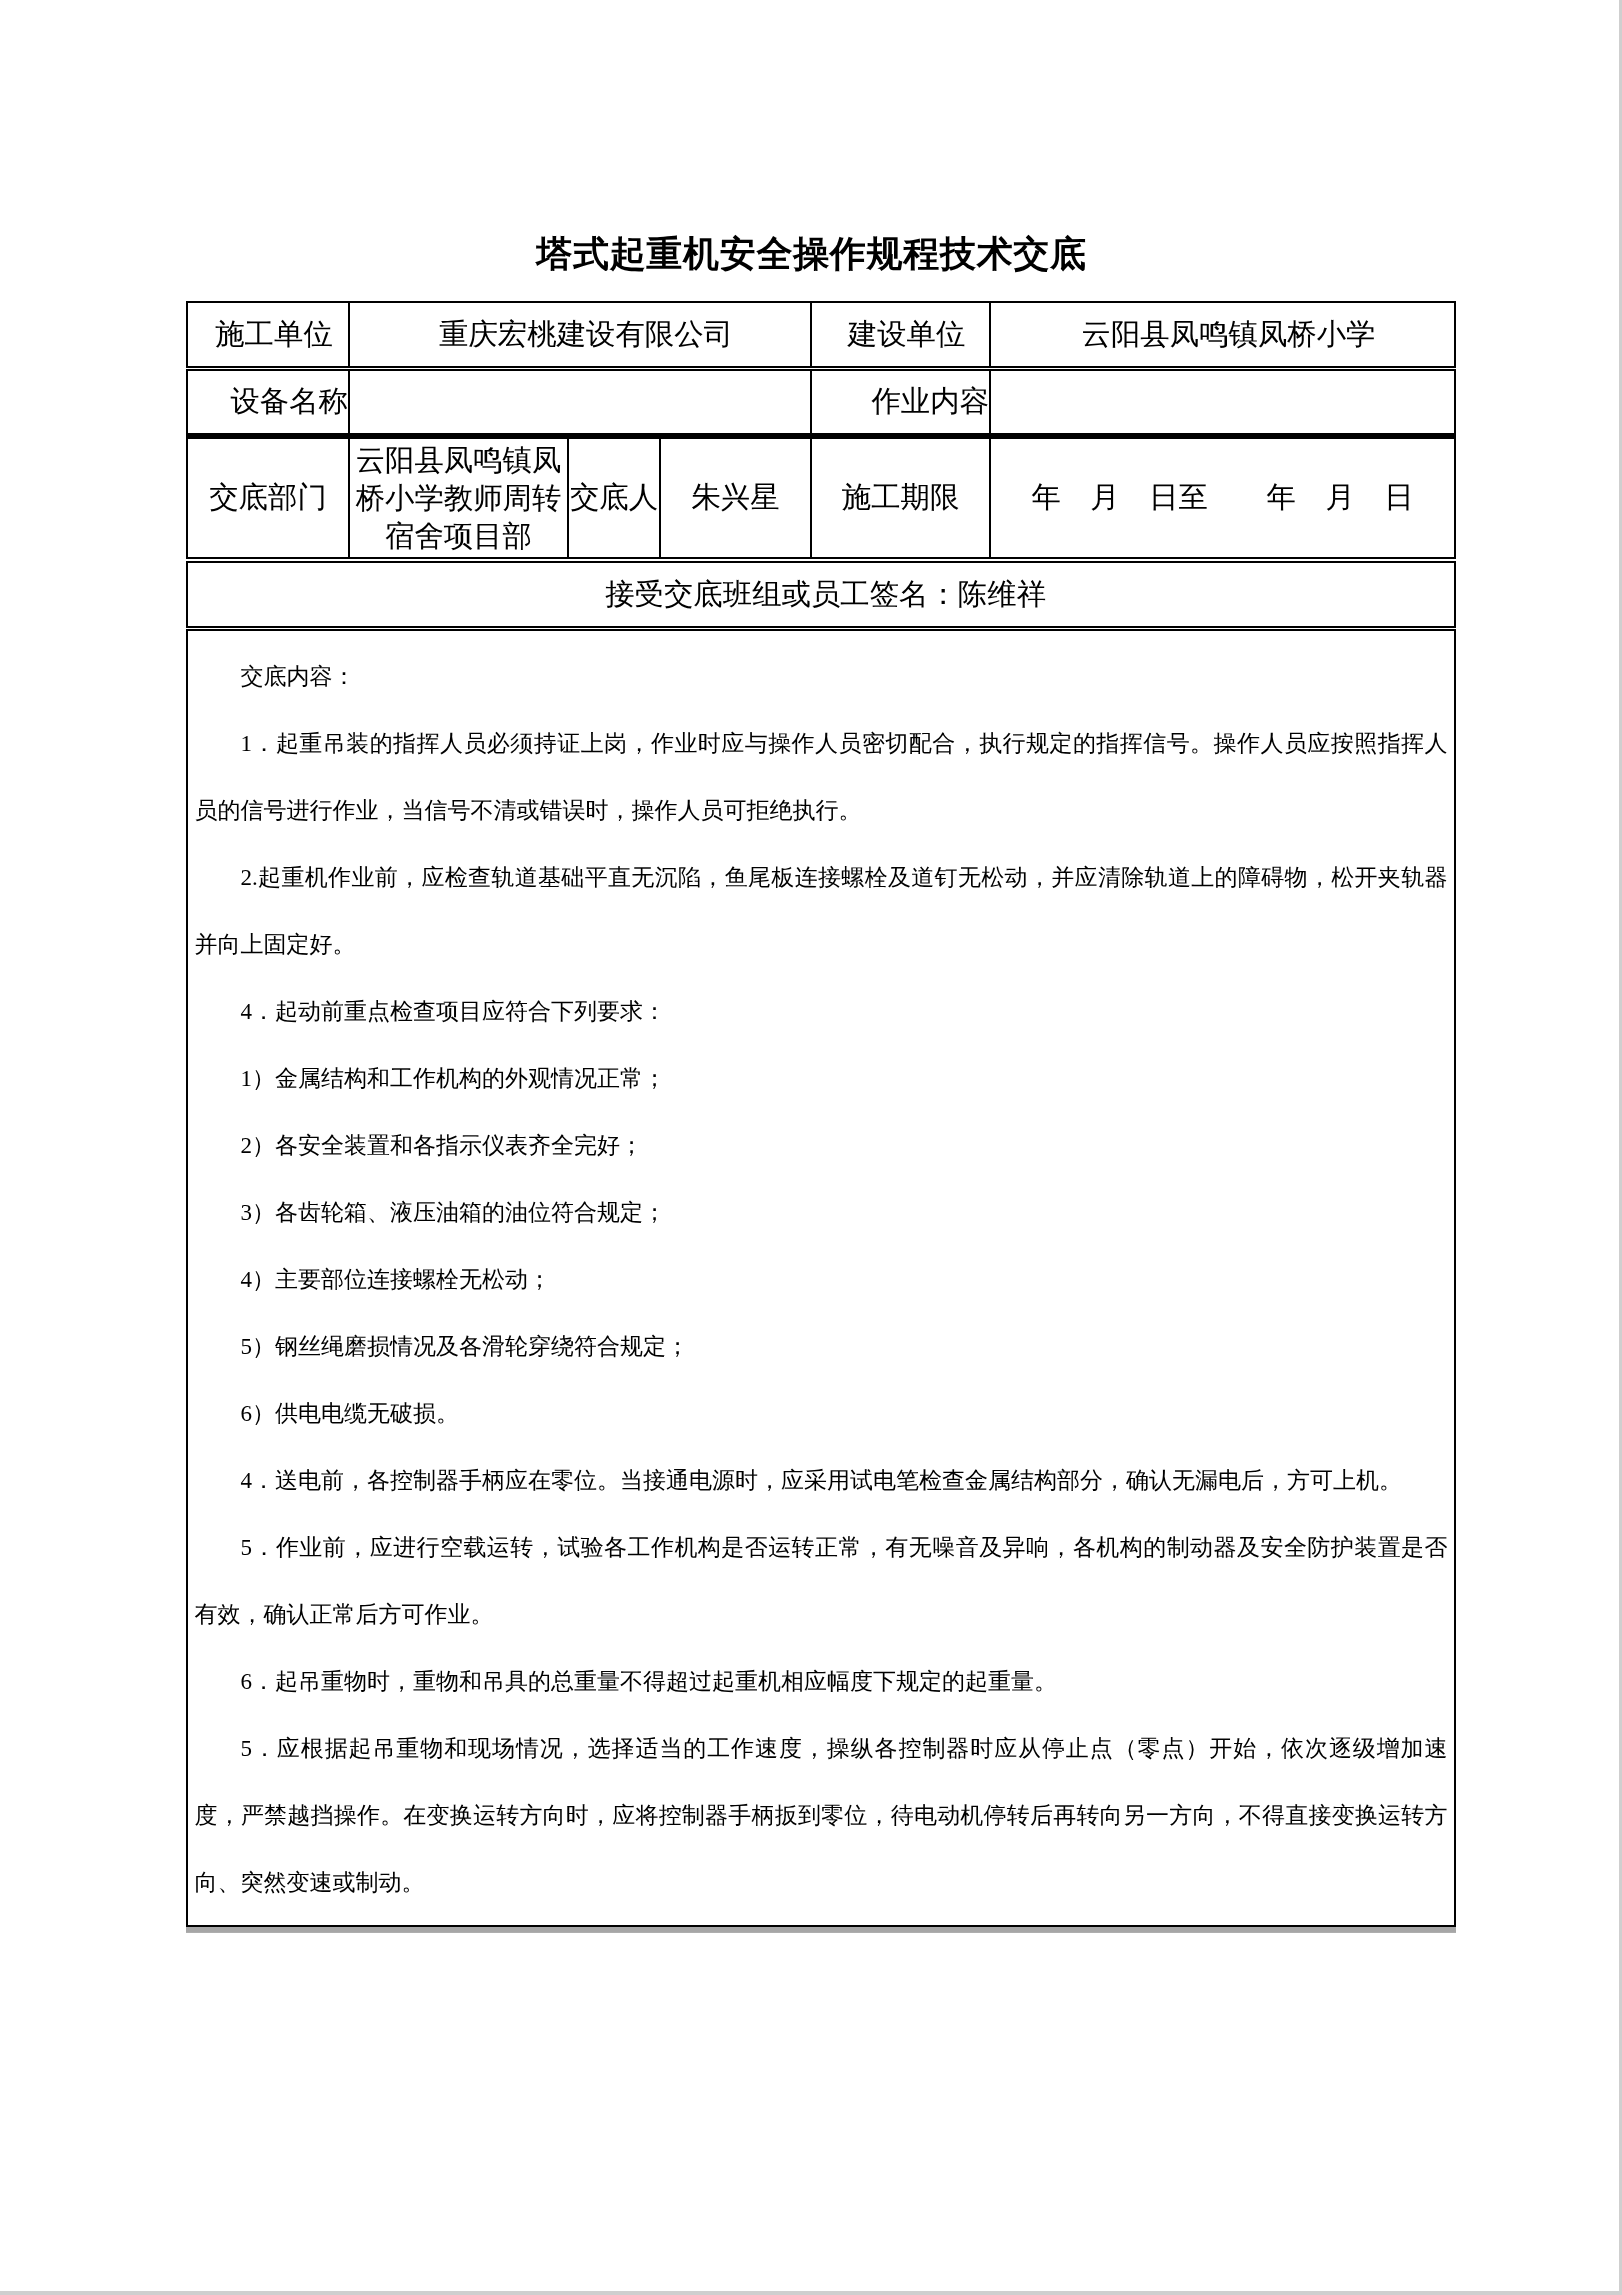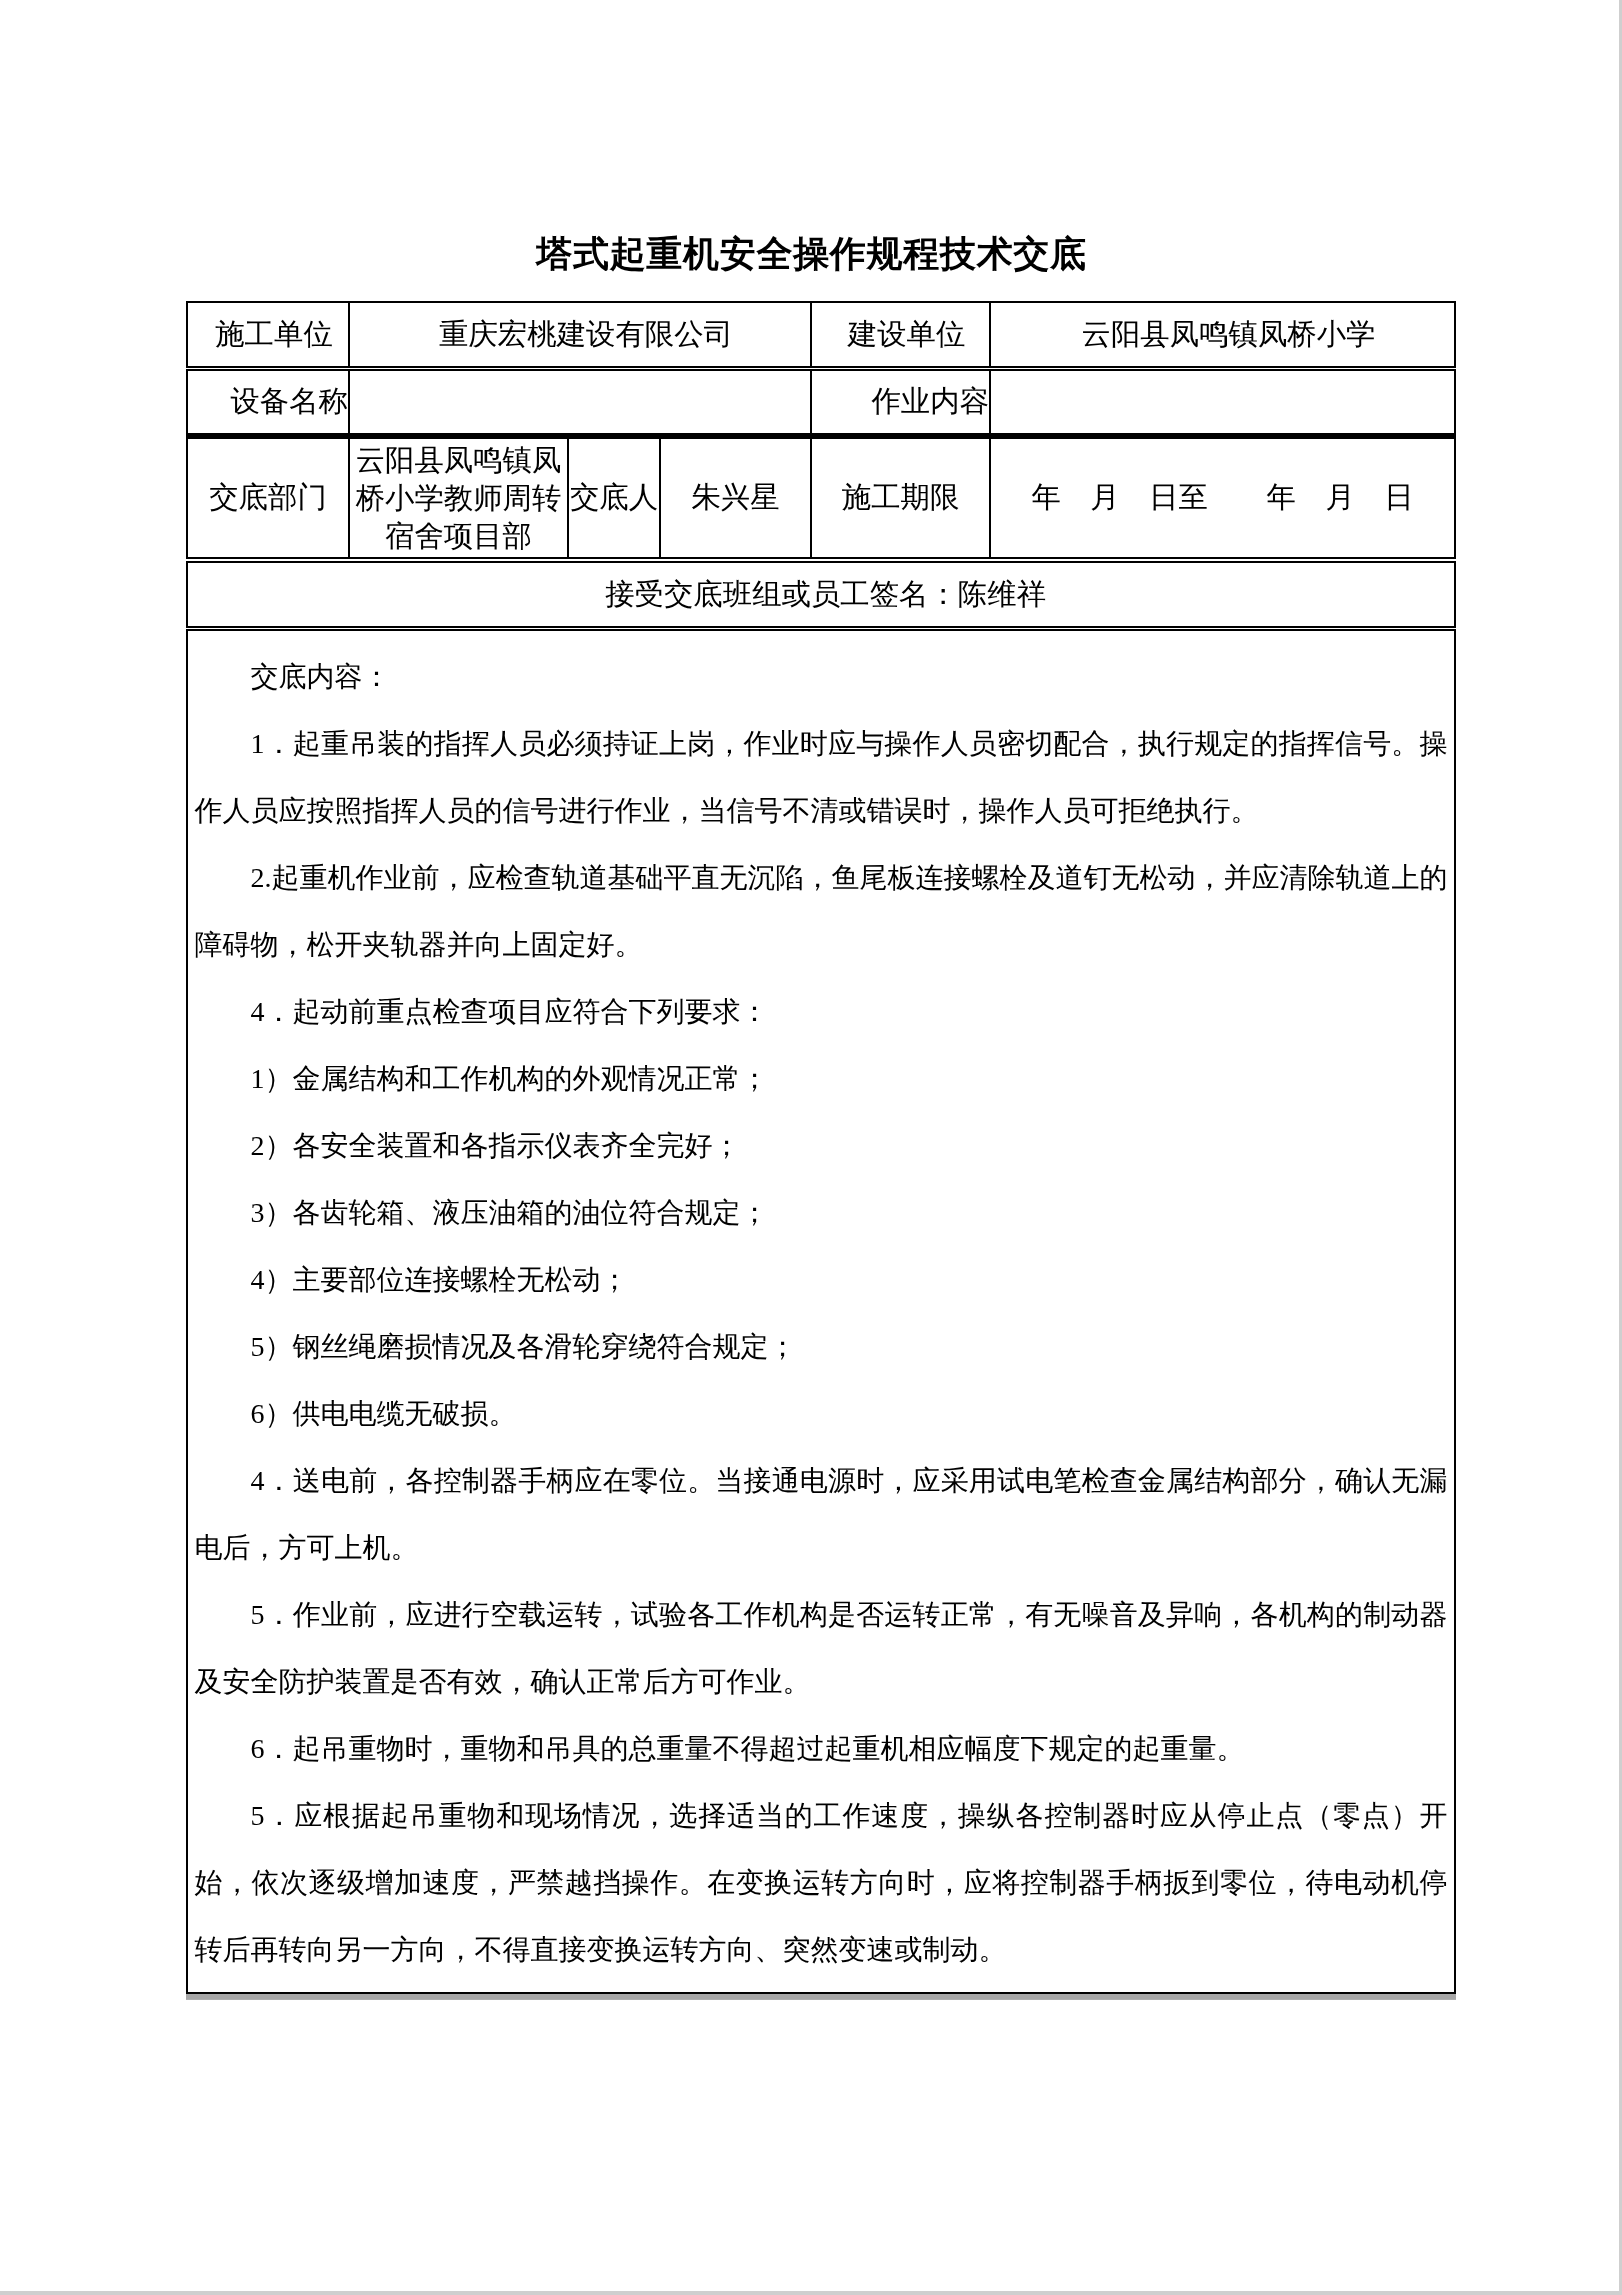--- a/index.html
+++ b/index.html
@@ -39,21 +39,21 @@
   tr.r4 td{height:63px;border-bottom:5.2px double #000;}
   td.dept-cell{line-height:38px;}
   td.sign-cell{text-align:center;padding-left:9.2px;}
   td.content-cell{
     text-align:left;
     vertical-align:top;
     padding:11.8px 6.5px 9.2px 6.5px;
   }
   p.doc{
     margin:0;
-    font-size:28px;
+    font-size:23px;
     line-height:67px;
     text-align:justify;
     text-indent:2em;
   }
   .edge-right{position:absolute;top:0;right:0;width:3.9px;height:2295px;background:#cfcfcf;}
   .edge-bottom{position:absolute;left:0;bottom:0;width:1623px;height:3.9px;background:#cfcfcf;}
 </style>
 </head>
 <body>
 

